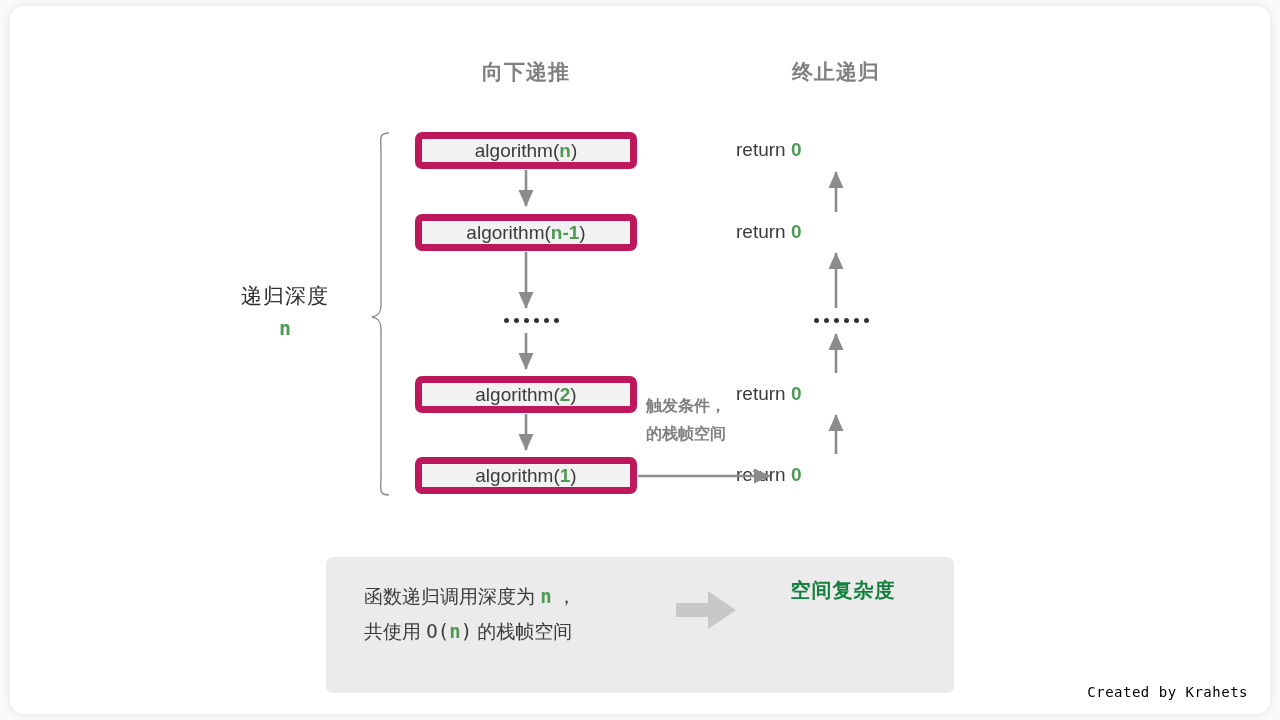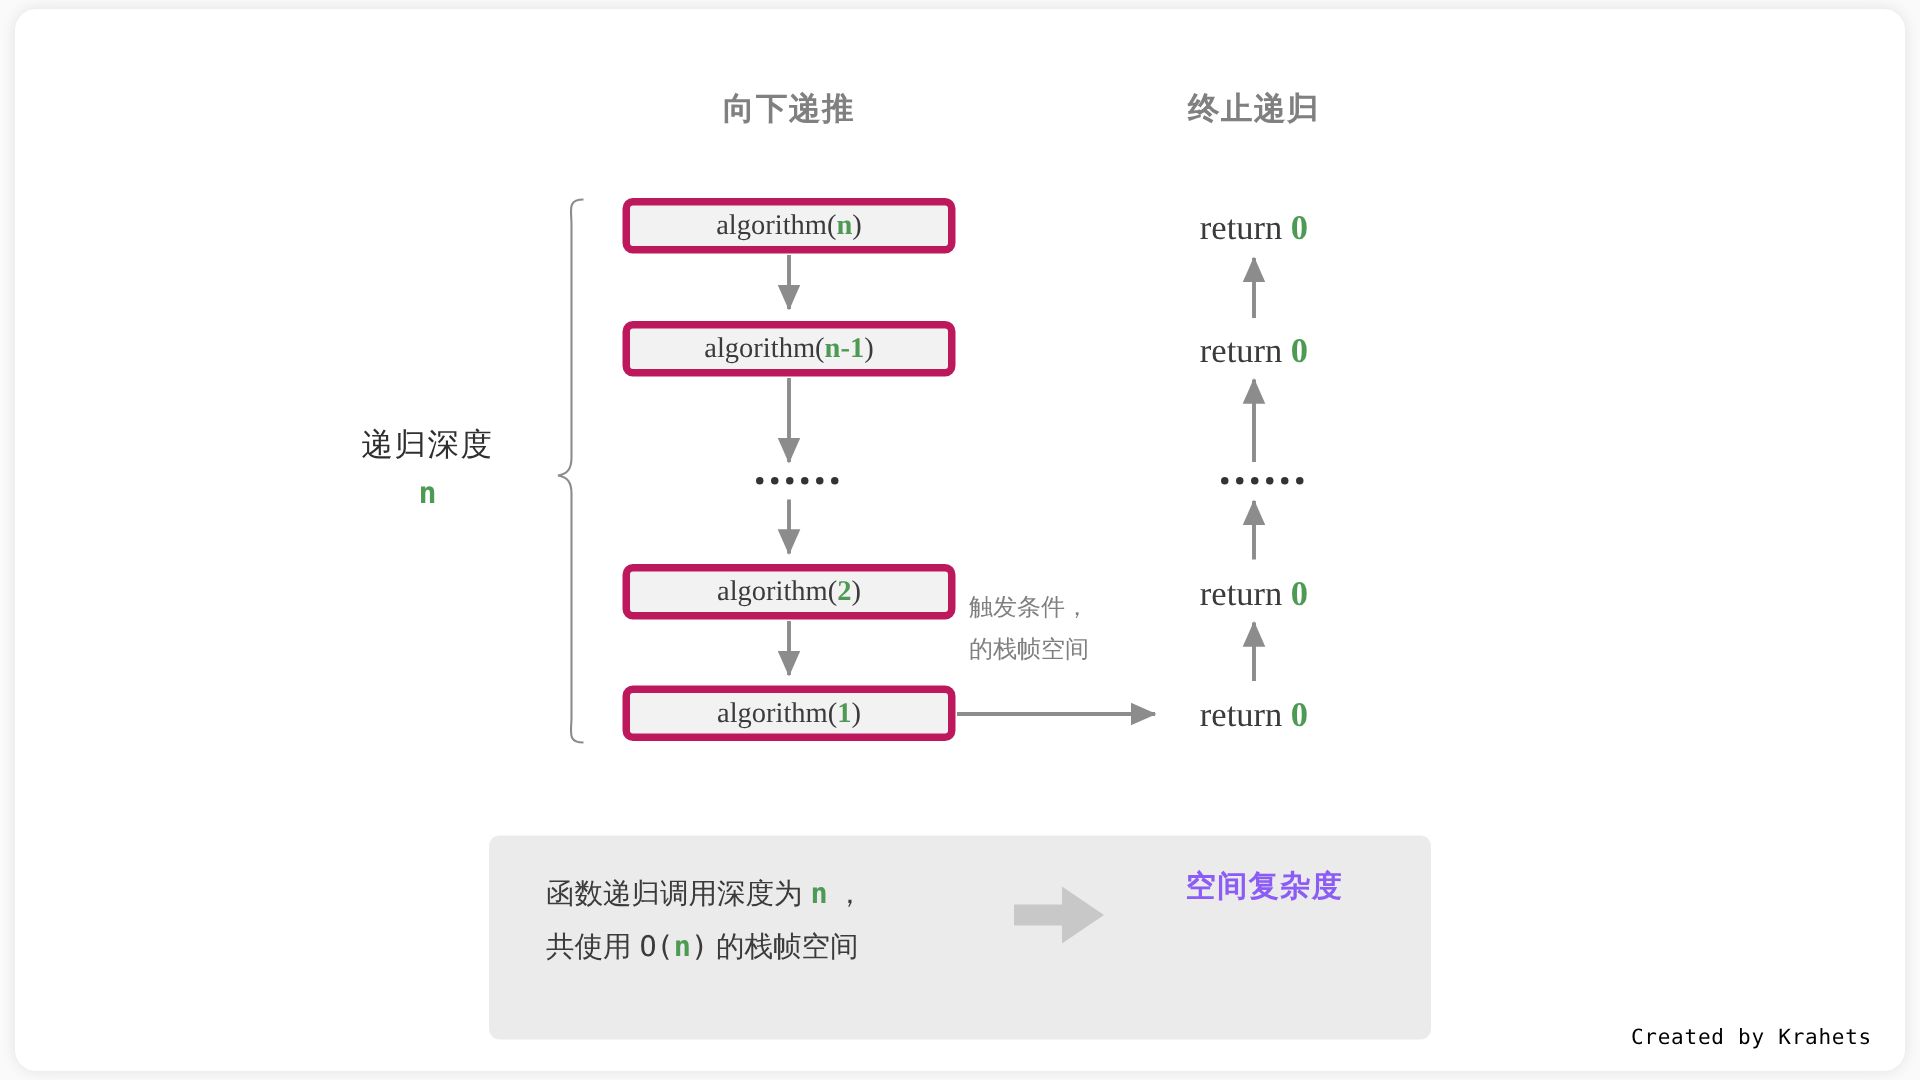--- a/index.html
+++ b/index.html
@@ -39,41 +39,41 @@
     text-align: center;
     white-space: nowrap;
   }
 
   
   .call-box {
     position: absolute;
     width: 222px;
     height: 37px;
     background: #f2f2f2;
-    border: 5px solid #be185d;
+    border: 7px solid #be185d;
     border-radius: 7px;
     box-sizing: border-box;
     display: flex;
     align-items: center;
     justify-content: center;
-    font-family: Liberation Serif, serif;
+    font-family: Liberation Sans, sans-serif;
     font-size: 19px;
     color: #3b3b3b;
     white-space: nowrap;
   }
   .call-box .arg { color: #4e9a55; font-weight: bold; }
 
   
   .ret {
     position: absolute;
-    font-family: Liberation Serif, serif;
-    font-size: 23px;
+    font-family: Liberation Sans, sans-serif;
+    font-size: 19px;
     color: #3b3b3b;
     white-space: nowrap;
-    text-align: center;
+    text-align: left;
   }
   .ret .zero { color: #4e9a55; font-weight: bold; }
 
   
   .dots {
     position: absolute;
     display: flex;
     gap: 5px;
     align-items: center;
   }
@@ -105,21 +105,21 @@
     font-size: 20px;
     font-weight: bold;
     color: #4e9a55;
   }
 
   
   .side-note {
     position: absolute;
     font-family: "Liberation Sans", sans-serif;
     font-size: 16px;
-    font-weight: normal;
+    font-weight: bold;
     color: #808080;
     line-height: 28px;
     white-space: nowrap;
   }
 
   
   .summary {
     position: absolute;
     left: 326px;
     top: 557px;
@@ -151,21 +151,21 @@
     top: 20px;
     width: 170px;
     text-align: center;
     white-space: nowrap;
   }
   .summary-right .title {
     display: block;
     font-family: "Liberation Sans", sans-serif;
     font-size: 20px;
     font-weight: bold;
-    color: #8b5cf6;
+    color: #15803d;
     letter-spacing: 1px;
   }
   .summary-right .value {
     display: block;
     margin-top: 10px;
     font-family: "Liberation Sans", sans-serif;
     font-size: 20px;
     font-weight: bold;
     color: #1e9ae8;
     letter-spacing: 1px;

